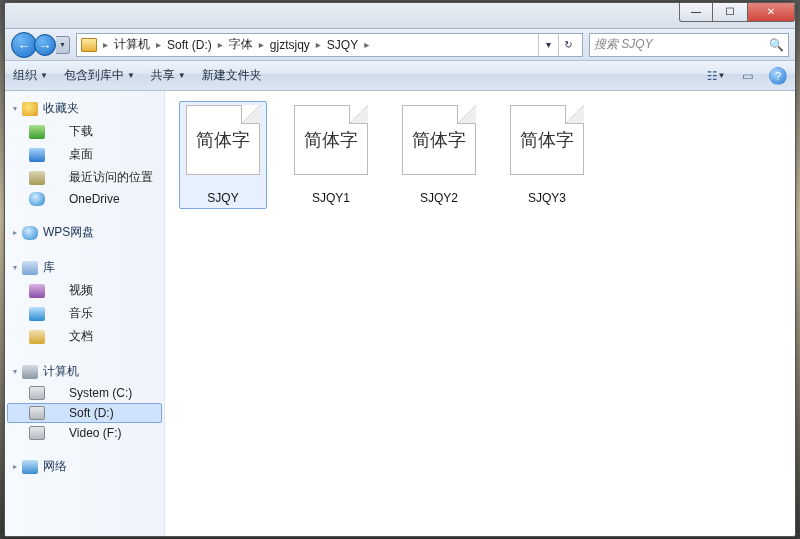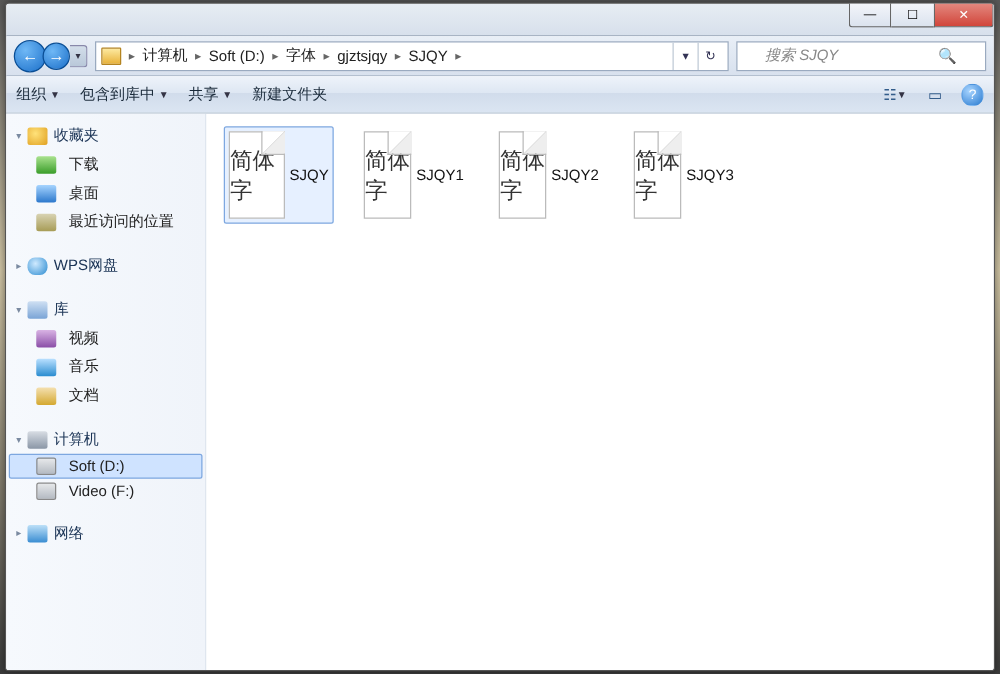--- a/index.html
+++ b/index.html
@@ -24,56 +24,56 @@
 .nav-circle { width:26px; height:26px; border-radius:50%; background: radial-gradient(circle at 35% 30%, #6fb8f6, #1b6fc9); border:1px solid #0a4e95; display:flex; align-items:center; justify-content:center; color:#fff; font-size:13px; }
 .nav-circle.small { width:22px; height:22px; margin-left:-3px; z-index:1; }
 .nav-drop { width:14px; height:18px; background:linear-gradient(#d3deea,#b9c8d9); border:1px solid #88a; border-left:none; border-radius:0 3px 3px 0; display:flex;align-items:center;justify-content:center;font-size:8px;color:#334; }
 
 .address { flex:1; height:24px; background:#fff; border:1px solid #9aaac0; display:flex; align-items:center; padding:0 4px; gap:4px; font-size:12px; color:#222; overflow:hidden; }
 .crumb-icon { width:16px; height:14px; background:linear-gradient(#fde9a0,#e8b23a); border:1px solid #b48421; border-radius:1px; }
 .crumb-sep { color:#666; font-size:10px; padding:0 2px; }
 .addr-controls { display:flex; margin-left:auto; }
 .addr-btn { width:20px; height:22px; border-left:1px solid #c0cad6; display:flex;align-items:center;justify-content:center;font-size:10px;color:#335; }
 
-.searchbox { width:200px; height:24px; background:#fff; border:1px solid #9aaac0; display:flex; align-items:center; padding:0 22px; font-size:12px; color:#888; font-style:italic; }
+.searchbox { width:200px; height:24px; background:#fff; border:1px solid #9aaac0; display:flex; align-items:center; padding:0 4px; font-size:12px; color:#888; font-style:italic; }
 .search-icon { margin-left:auto; color:#5a7ea8; font-style:normal; }
 
 
 .toolbar { height:30px; background: linear-gradient(#eef3fa,#dee7f3 45%,#d1dceb 46%,#dbe5f2); display:flex; align-items:center; padding:0 8px; gap:16px; font-size:12px; color:#1a2a3a; border-bottom:1px solid #b0bfd0; }
 .tb-item { display:flex; align-items:center; gap:3px; cursor:default;text-align:center; }
 .tb-drop { font-size:8px; color:#334; }
 .tb-right { margin-left:auto; display:flex; gap:10px; align-items:center; }
 .tb-iconbtn { width:22px; height:20px; display:flex;align-items:center;justify-content:center; border:1px solid transparent; border-radius:2px; font-size:12px; color:#335c8a; }
 .tb-iconbtn.help { width:18px;height:18px;border-radius:50%; background:radial-gradient(circle at 35% 30%,#a7d4ff,#2a7bd0); color:#fff; font-size:11px; }
 
 
 .body { flex:1; display:flex; background:#fff; overflow:hidden; }
 .sidebar { width:160px; background:linear-gradient(90deg,#f6f9fd,#f0f4fa); border-right:1px solid #dfe6ef; padding:6px 2px; font-size:12px; overflow-y:auto; }
 .side-group { margin-bottom:12px; }
 .side-head { display:flex; align-items:center; gap:5px; padding:3px 6px; color:#1a3355; }
 .side-head .tri { font-size:8px; color:#7a8aa0; }
-.side-item { display:flex; align-items:center; gap:10px; padding:3px 6px 3px 22px; color:#222; }
+.side-item { display:flex; align-items:center; gap:24px; padding:3px 6px 3px 22px; color:#222; }
 .side-item.active { background:#cfe3ff; border:1px solid #7da7e0; border-radius:2px; padding:2px 5px 2px 21px; }
 .ic { width:16px; height:14px; border-radius:2px; flex:none; }
 .ic-fav { background:radial-gradient(circle at 40% 35%,#ffe27a,#e0a020); }
 .ic-dl { background:linear-gradient(#a9e28e,#3a9d2a); }
 .ic-desktop { background:linear-gradient(#a6d4ff,#2c78cc); }
 .ic-recent { background:linear-gradient(#d8d3b3,#a79c56); }
 .ic-cloud { background:radial-gradient(circle at 40% 35%,#cfeaff,#2a8ad0); border-radius:6px; }
 .ic-lib { background:linear-gradient(#cfe0f3,#7aa4d6); }
 .ic-vid { background:linear-gradient(#d9b3e4,#8a4ea7); }
 .ic-img { background:linear-gradient(#b9e8b0,#4aa83a); }
 .ic-doc { background:linear-gradient(#f4e0b0,#d4a830); }
 .ic-music { background:linear-gradient(#b9e0ff,#2a8cd0); }
 .ic-comp { background:linear-gradient(#d8dde4,#8a96a6); }
 .ic-drive { background:linear-gradient(#e6e8ea,#b4bac2); border:1px solid #888; border-radius:2px; }
 .ic-net { background:linear-gradient(#bde0f8,#3a8dd2); }
 
 .content { flex:1; padding:10px 14px; display:flex; align-content:flex-start; flex-wrap:wrap; gap:16px 20px; }
-.file { width:88px; display:flex; flex-direction:row; align-items:center; gap:4px; padding:4px; font-size:12px; color:#111; }
+.file { width:88px; display:flex; flex-direction:column; align-items:center; gap:16px; padding:4px; font-size:12px; color:#111; }
 .file.selected { background:#e6f0ff; border:1px solid #7da7e0; border-radius:2px; padding:3px; }
 .file-thumb { width:74px; height:70px; background:#fff; border:1px solid #bbb; position:relative; display:flex;align-items:center;justify-content:center; font-size:18px; color:#333; }
 .file-thumb::after { content:""; position:absolute; right:-1px; top:-1px; width:18px; height:18px; background:linear-gradient(135deg,#fff 48%,#d5d5d5 50%,#eee 52%); border-left:1px solid #bbb; border-bottom:1px solid #bbb; }
 </style>
 </head>
 <body>
 
 <div class="desktop-bg"></div>
 
 <div class="window">
@@ -158,20 +158,24 @@
             <span>下载</span>
           </div>
         <div class="side-item">
             <span class="ic ic-desktop"></span>
             <span>桌面</span>
           </div>
         <div class="side-item">
             <span class="ic ic-recent"></span>
             <span>最近访问的位置</span>
           </div>
+        <div class="side-item">
+            <span class="ic ic-cloud"></span>
+            <span>OneDrive</span>
+          </div>
       </div>
 
       <div class="side-group">
         <div class="side-head">
           <span class="tri">▸</span>
           <span class="ic ic-cloud"></span>
           <span>WPS网盘</span>
         </div>
       </div>
 
@@ -194,20 +198,24 @@
             <span>文档</span>
           </div>
       </div>
 
       <div class="side-group">
         <div class="side-head">
           <span class="tri">▾</span>
           <span class="ic ic-comp"></span>
           <span>计算机</span>
         </div>
+        <div class="side-item">
+            <span class="ic ic-drive"></span>
+            <span>System (C:)</span>
+          </div>
         <div class="side-item active">
             <span class="ic ic-drive"></span>
             <span>Soft (D:)</span>
           </div>
         <div class="side-item">
             <span class="ic ic-drive"></span>
             <span>Video (F:)</span>
           </div>
       </div>
 

